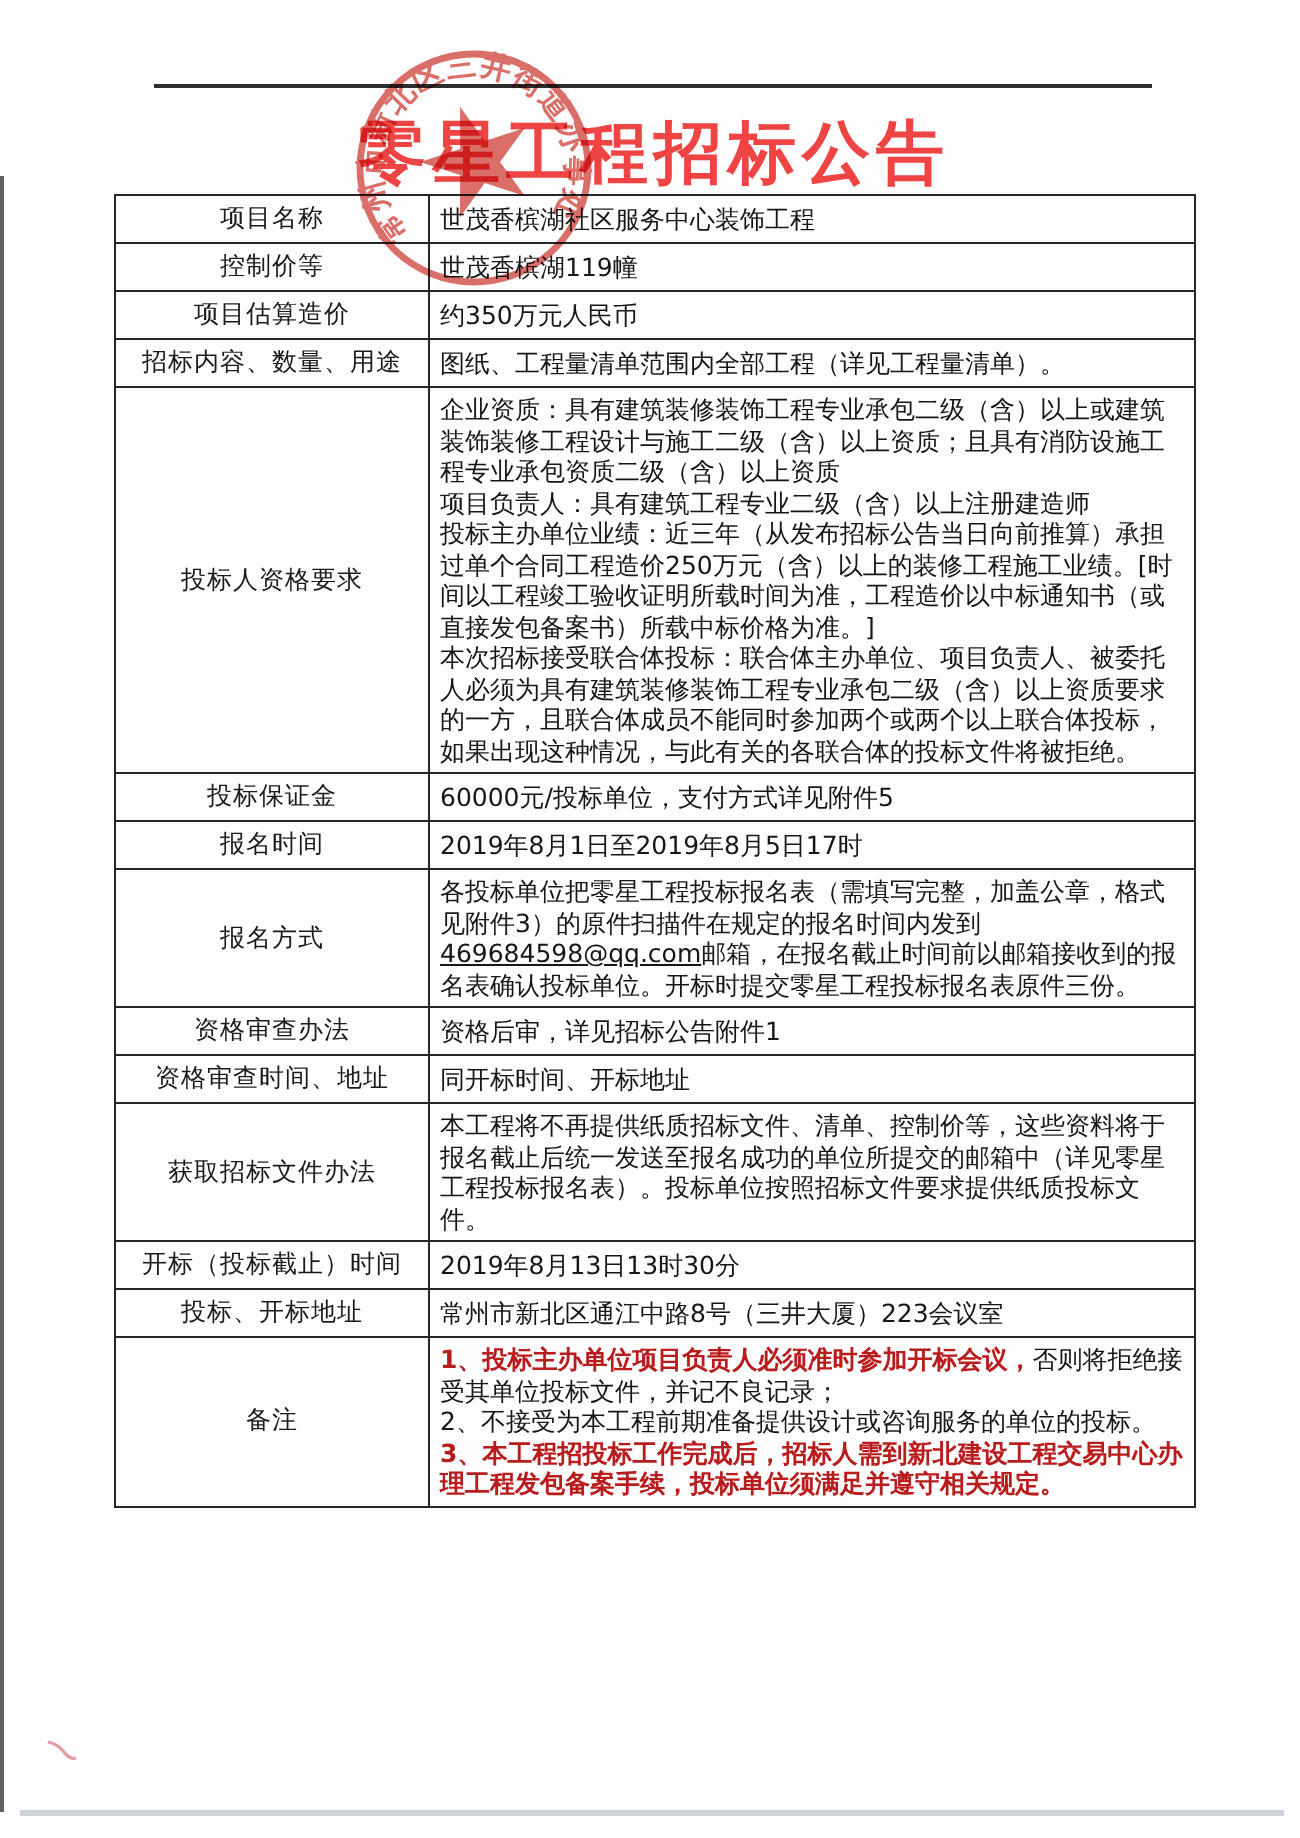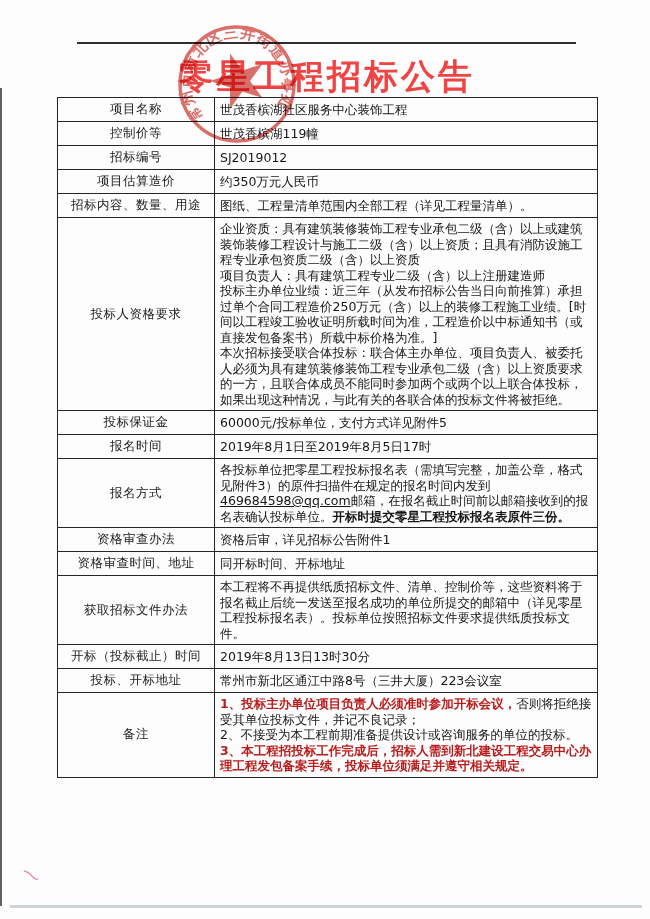--- a/index.html
+++ b/index.html
@@ -24,21 +24,21 @@
   table.doc{
     position:absolute;left:57px;top:97px;width:540px;
     border-collapse:collapse;table-layout:fixed;font-size:12.5px;
   }
   table.doc td{border:1.6px solid #262626;vertical-align:middle;}
   td.lbl{width:157px;text-align:center;padding:3px 2px;letter-spacing:.5px;color:#1a1a1a;}
   td.val{padding:3px 5px;line-height:15.5px;color:#161616;}
   td.val .para{margin:0;}
   .red-bold{color:#b91c1c;font-weight:bold;}
   .red-dark{color:#9c2f24;font-weight:bold;}
-  .b{font-weight:bold;}
+  .b{font-weight:normal;}
   .u{text-decoration:underline;}
 
   
   .seal{position:absolute;left:167px;top:14px;opacity:.82;mix-blend-mode:multiply;}
 </style>
 </head>
 <body>
 
 <div class="page">
 
@@ -52,24 +52,20 @@
         <col style="width:383px">
       </colgroup>
     <tbody>
     <tr>
       <td class="lbl">项目名称</td>
       <td class="val">世茂香槟湖社区服务中心装饰工程</td>
     </tr>
     <tr>
       <td class="lbl">控制价等</td>
       <td class="val">世茂香槟湖119幢</td>
-    </tr>
-    <tr>
-      <td class="lbl">招标编号</td>
-      <td class="val">SJ2019012</td>
     </tr>
     <tr>
       <td class="lbl">项目估算造价</td>
       <td class="val">约350万元人民币</td>
     </tr>
     <tr>
       <td class="lbl">招标内容、数量、用途</td>
       <td class="val">图纸、工程量清单范围内全部工程（详见工程量清单）。</td>
     </tr>
     <tr>

